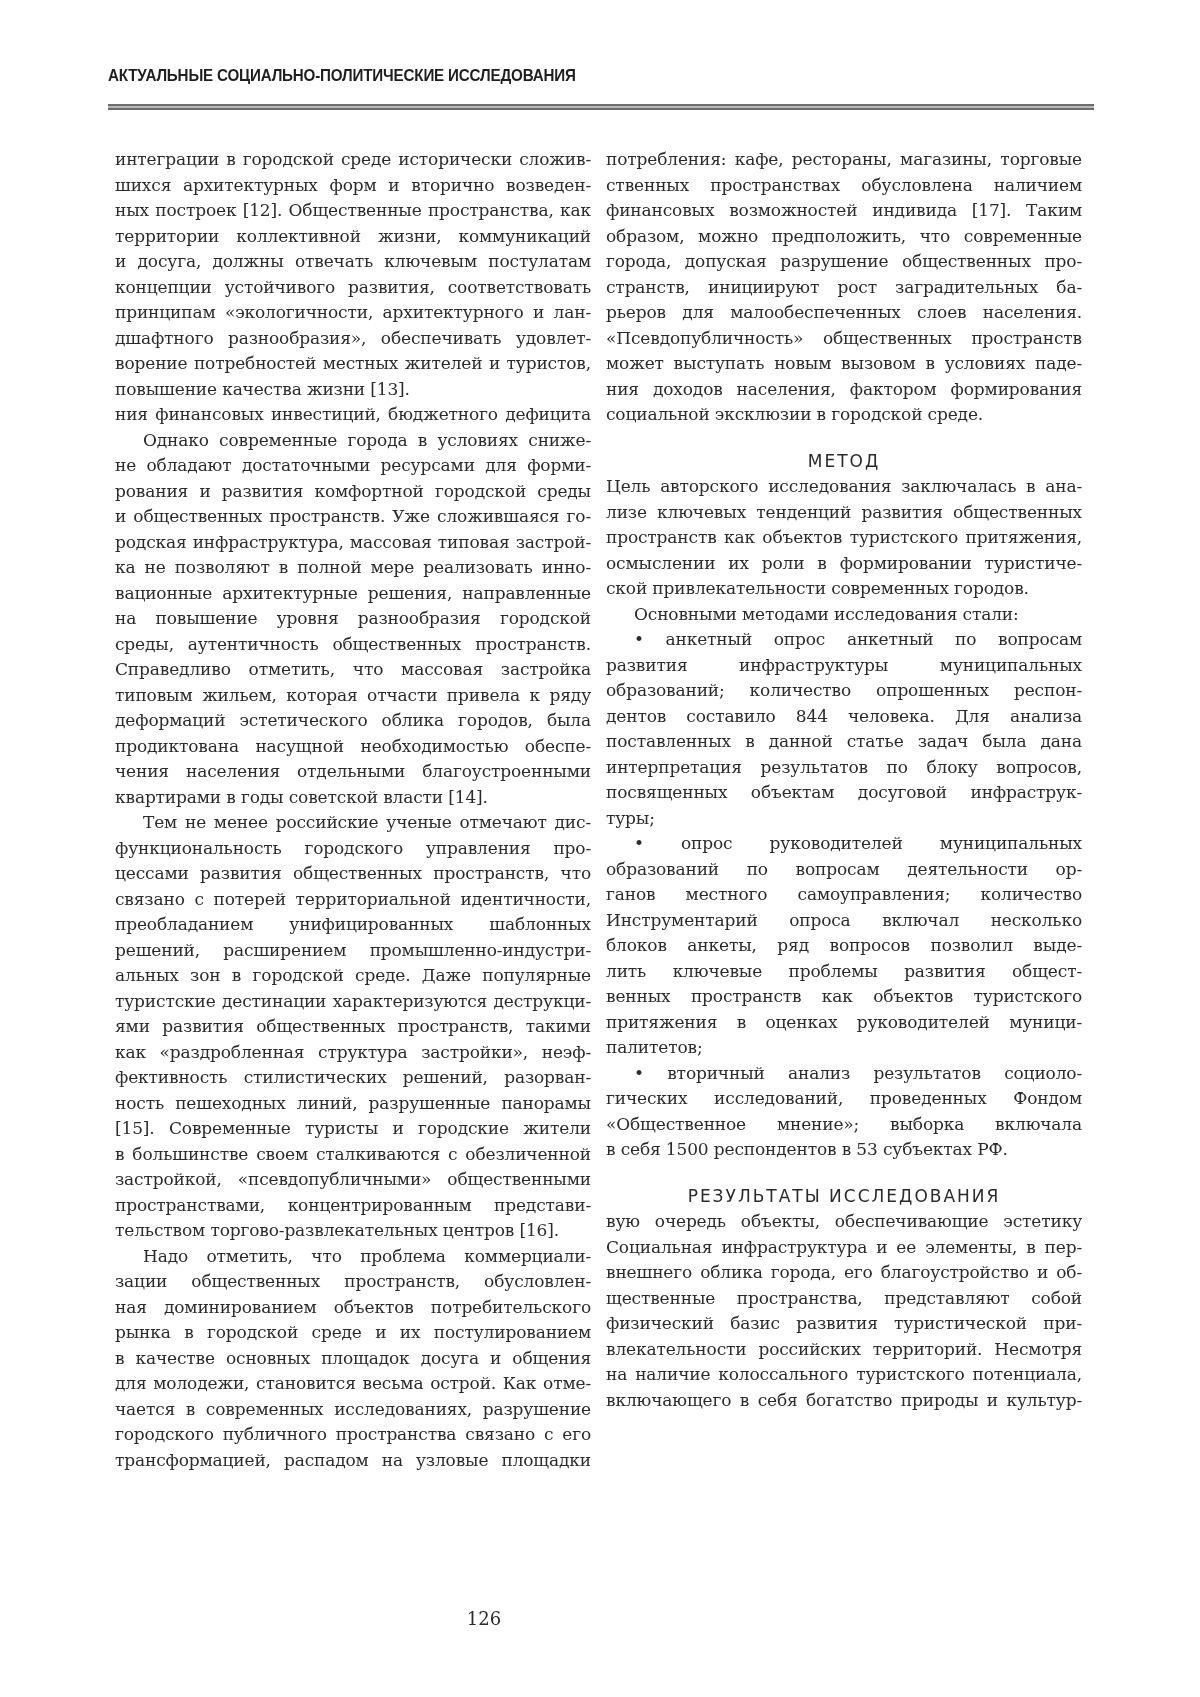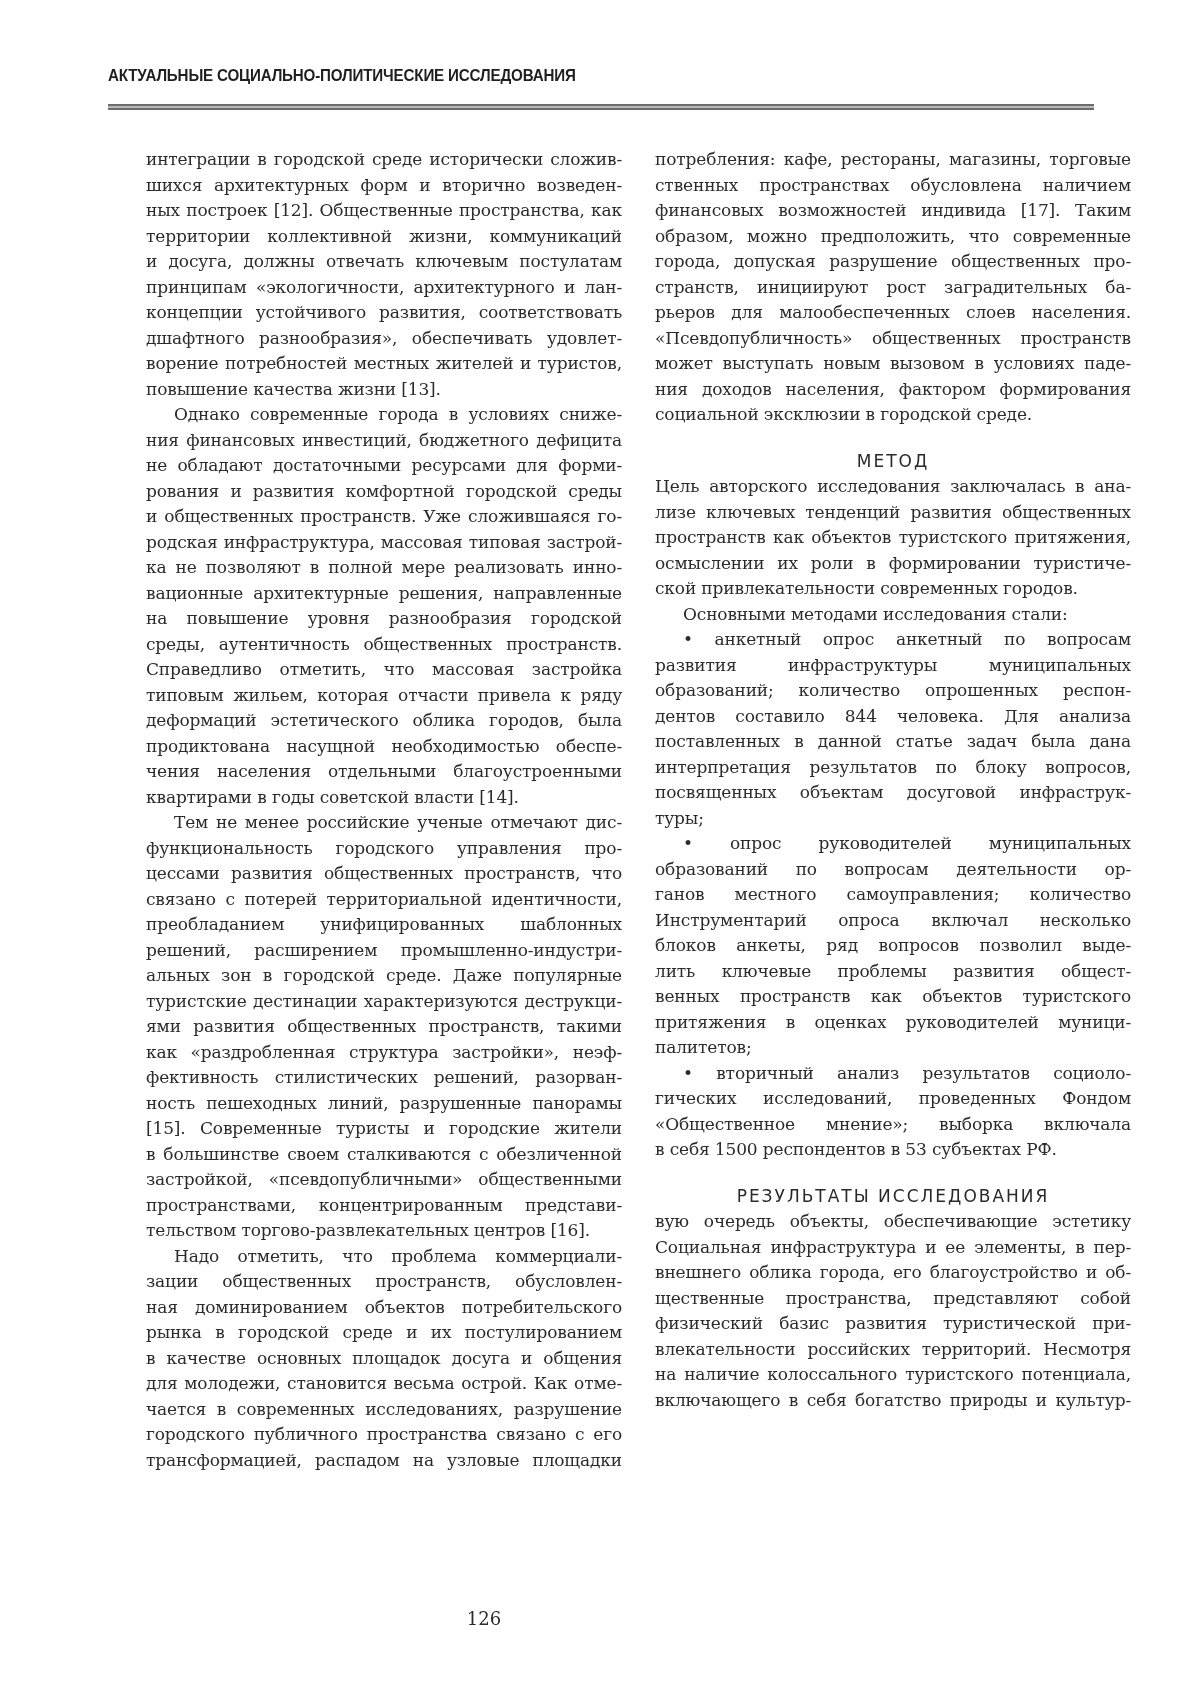--- a/index.html
+++ b/index.html
@@ -14,24 +14,24 @@
       font-weight: bold; font-size: 16.5px; letter-spacing: -0.2px;
       color: #1f1f1f; transform: scaleX(0.92); transform-origin: left center;
       white-space: nowrap;
     }
     .header-rule {
       position: absolute; left: 108px; top: 104px; width: 986px; height: 6px;
       border-top: 2px solid #6d6d6d; border-bottom: 2px solid #6d6d6d;
       background: #b9b9b9; box-sizing: border-box;
     }
     .col {
-      position: absolute; top: 147px; margin-left: 31px;
+      position: absolute; top: 147px;
     }
     .col-left { left: 115px; width: 476px; }
-    .col-right { left: 624px; width: 476px; }
+    .col-right { left: 606px; width: 476px; }
     .line {
       height: 25.5px; line-height: 25.5px; font-size: 17px;
       white-space: nowrap; text-align: justify; text-align-last: justify;
       letter-spacing: -0.15px;
     }
     .line.last { text-align-last: left; }
     .line.indent { padding-left: 28px; }
     .heading {
       font-family: "DejaVu Sans", "Liberation Sans", sans-serif;
       font-weight: normal; font-size: 17px; letter-spacing: 2px;
@@ -51,29 +51,29 @@
 <div class="running-header">АКТУАЛЬНЫЕ СОЦИАЛЬНО-ПОЛИТИЧЕСКИЕ ИССЛЕДОВАНИЯ</div>
 <div class="header-rule"></div>
 
 <div class="col col-left" id="left-col">
     <div>
       <div class="line">интеграции в городской среде исторически сложив-</div>
       <div class="line">шихся архитектурных форм и вторично возведен-</div>
       <div class="line">ных построек [12]. Общественные пространства, как</div>
       <div class="line">территории коллективной жизни, коммуникаций</div>
       <div class="line">и досуга, должны отвечать ключевым постулатам</div>
+      <div class="line">концепции устойчивого развития, соответствовать</div>
       <div class="line">принципам «экологичности, архитектурного и лан-</div>
-      <div class="line">концепции устойчивого развития, соответствовать</div>
       <div class="line">дшафтного разнообразия», обеспечивать удовлет-</div>
       <div class="line">ворение потребностей местных жителей и туристов,</div>
       <div class="line last">повышение качества жизни [13].</div>
     </div>
     <div>
+      <div class="line">ния финансовых инвестиций, бюджетного дефицита</div>
       <div class="line indent">Однако современные города в условиях сниже-</div>
-      <div class="line">ния финансовых инвестиций, бюджетного дефицита</div>
       <div class="line">не обладают достаточными ресурсами для форми-</div>
       <div class="line">рования и развития комфортной городской среды</div>
       <div class="line">и общественных пространств. Уже сложившаяся го-</div>
       <div class="line">родская инфраструктура, массовая типовая застрой-</div>
       <div class="line">ка не позволяют в полной мере реализовать инно-</div>
       <div class="line">вационные архитектурные решения, направленные</div>
       <div class="line">на повышение уровня разнообразия городской</div>
       <div class="line">среды, аутентичность общественных пространств.</div>
       <div class="line">Справедливо отметить, что массовая застройка</div>
       <div class="line">типовым жильем, которая отчасти привела к ряду</div>

